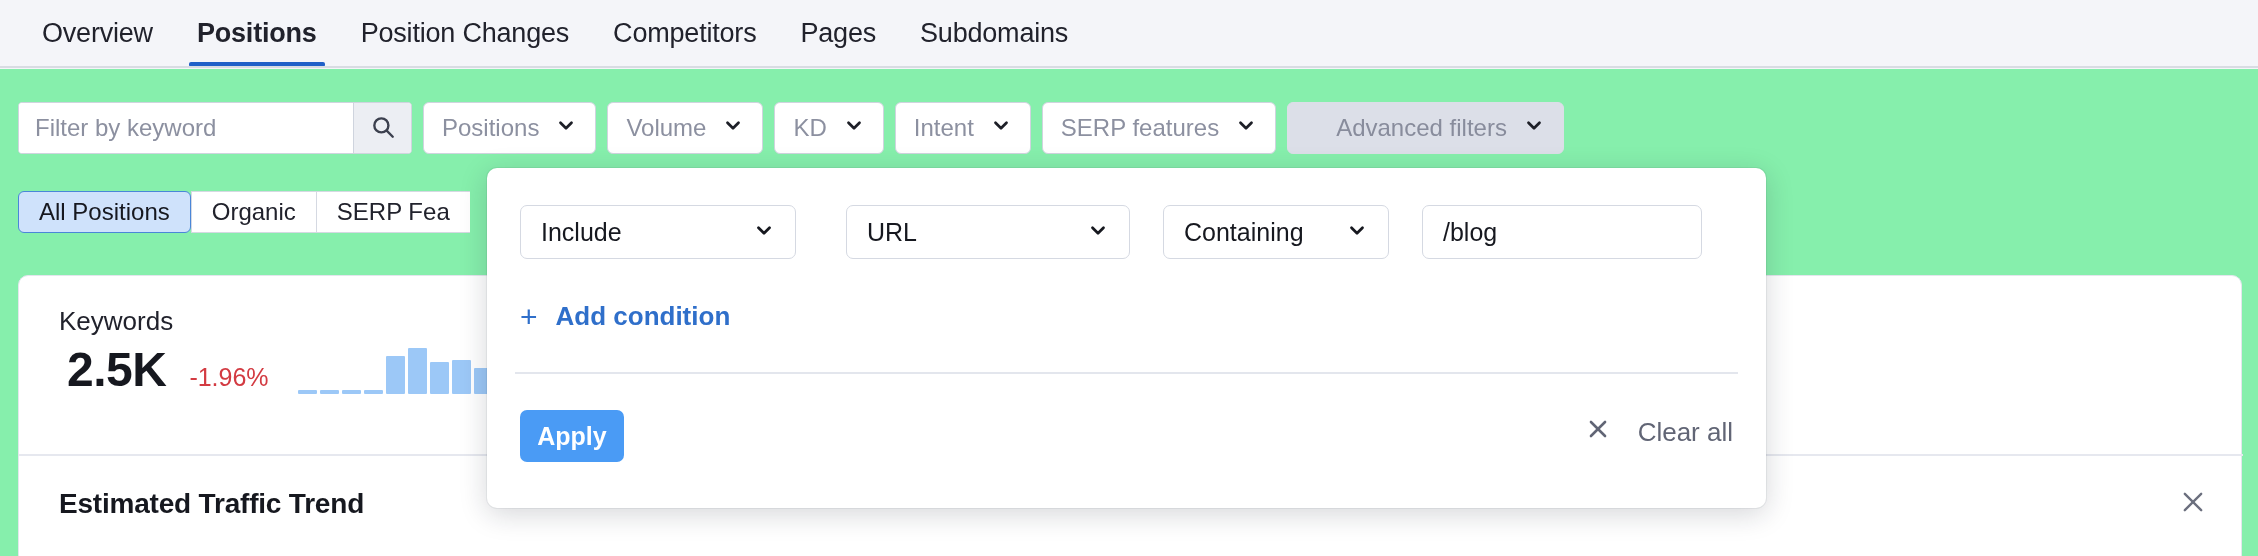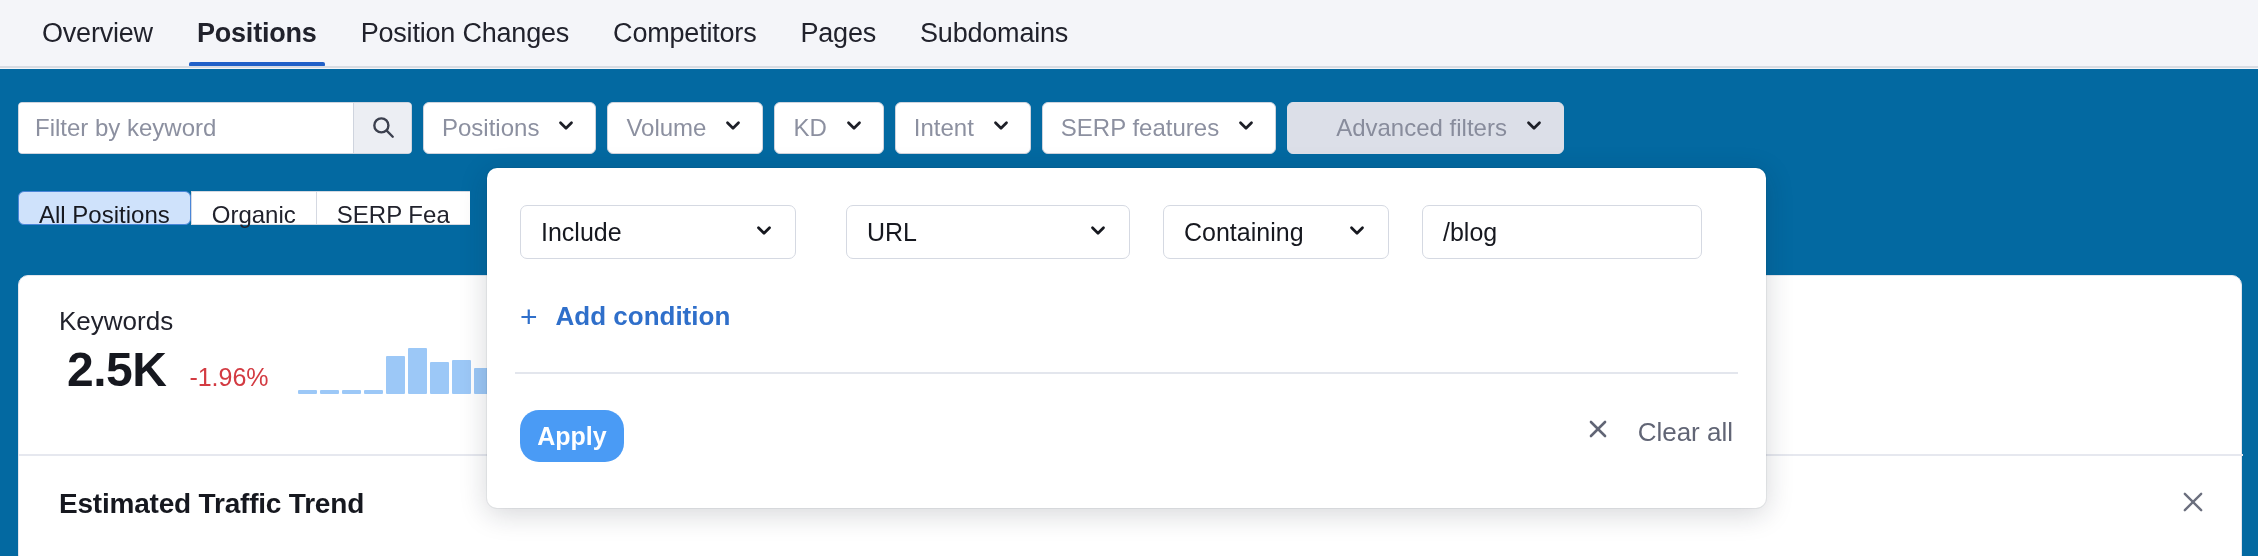--- a/index.html
+++ b/index.html
@@ -4,21 +4,21 @@
 <style>
   * { box-sizing: border-box; margin: 0; padding: 0; }
   html, body {
     width: 2258px;
     height: 556px;
     overflow: hidden;
     background: #f4f5f9;
     font-family: "Liberation Sans", sans-serif;
     -webkit-font-smoothing: antialiased;
   }
-  #root { position: relative; width: 2258px; height: 556px; background: #0369a1; }
+  #root { position: relative; width: 2258px; height: 556px; background: #86efac; }
 
   
   .navbar {
     position: absolute; left: 0; top: 0; width: 2258px; height: 69px;
     background: #f4f5f9;
   }
   .navbar-rule {
     position: absolute; left: 0; top: 66px; width: 2258px; height: 2px;
     background: #d8dce3;
   }
@@ -66,21 +66,21 @@
     padding: 0 18px; border: 1.5px solid #cfd4de; border-radius: 6px;
     background: #fff; font-size: 24px; color: #8c90a0; cursor: pointer;
     white-space: nowrap;
   }
   .pill.is-open { background: #dcdfe8; border-color: #dcdfe8; color: #888c9c; padding-left: 48px; }
   .caret { display: block; }
 
   
   .segrow { position: absolute; left: 18px; top: 191px; display: flex; }
   .seg {
-    height: 34px; display: flex; padding: 9px 20px;
+    height: 42px; display: flex; align-items: center; padding: 9px 20px;
     font-size: 24px; color: #21222c; background: #fff;
     border: 1.5px solid #d5d9e2; border-right: none; cursor: pointer;
     white-space: nowrap;
   }
   .seg:first-child { border-radius: 6px 0 0 6px; }
   .seg.selected {
     background: #cfe2fb; border: 1.5px solid #4a86d8; border-radius: 6px;
     font-weight: 400; color: #16181f;
   }
 
@@ -152,21 +152,21 @@
   .plus-icon { font-size: 30px; font-weight: 400; line-height: 1; color: #2f6fca; }
   .dd-divider {
     position: absolute; left: 28px; top: 204px; width: 1223px; height: 1.5px;
     background: #e3e6ed;
   }
   .dd-footer {
     position: absolute; left: 0; top: 204px; width: 1279px; height: 136px;
   }
   .apply-btn {
     position: absolute; left: 33px; top: 38px; width: 104px; height: 52px;
-    background: #4a9bf5; color: #fff; border: none; border-radius: 19px;
+    background: #4a9bf5; color: #fff; border: none; border-radius: 7px;
     font-family: "Liberation Sans", sans-serif; font-size: 25px; font-weight: 700;
     cursor: pointer;
   }
   .clear-all {
     position: absolute; right: 33px; top: 44px;
     display: flex; align-items: center; gap: 27px;
     font-size: 26px; color: #616575; cursor: pointer;
   }
 </style>
 </head>

